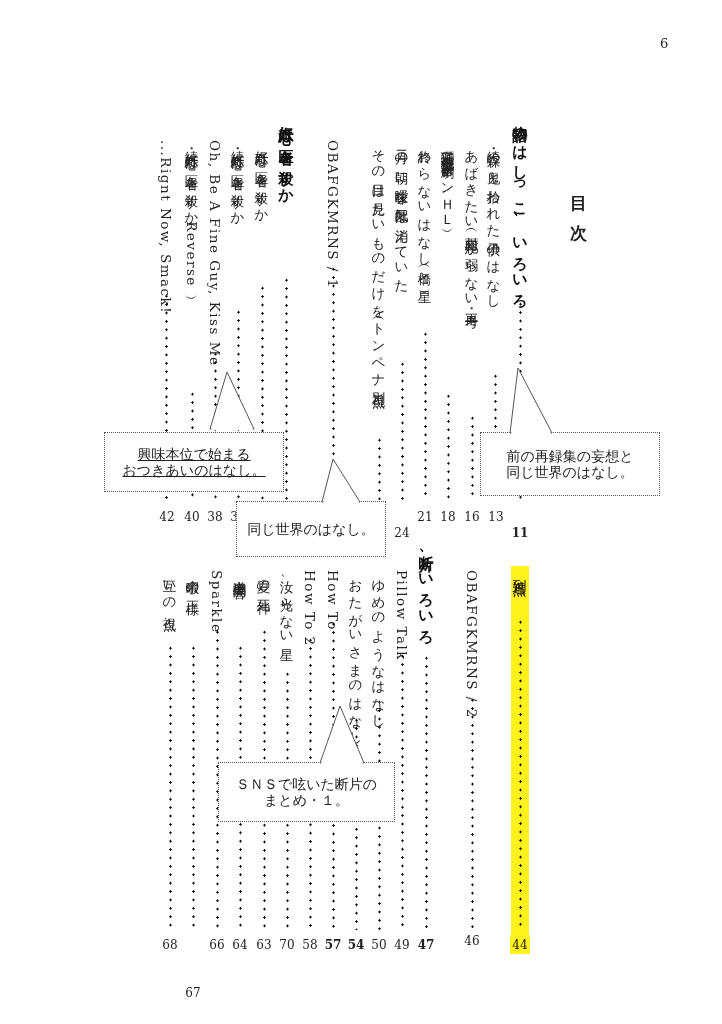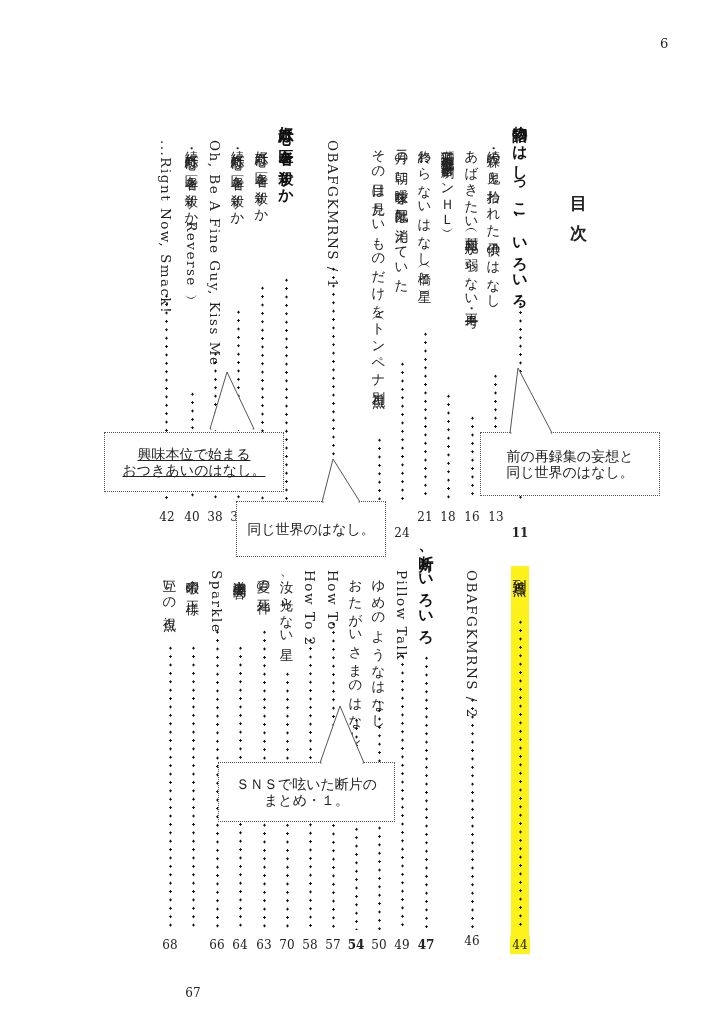--- a/index.html
+++ b/index.html
@@ -117,21 +117,21 @@
 <div class="entry" style="left:369px;top:570px;"><span>ゆめのようなはなし</span></div>
 <div class="leader" style="left:378px;top:698px;height:232px;"></div>
 <div class="pnum" style="left:367px;top:938px;">50</div>
 
 <div class="entry" style="left:346px;top:570px;"><span>おたがいさまのはなし</span></div>
 <div class="leader" style="left:355px;top:716px;height:214px;"></div>
 <div class="pnum" style="left:344px;top:938px;font-weight:bold;">54</div>
 
 <div class="entry" style="left:323px;top:570px;"><span>How To</span></div>
 <div class="leader" style="left:332px;top:620px;height:310px;"></div>
-<div class="pnum" style="left:321px;top:938px;">57</div>
+<div class="pnum" style="left:321px;top:938px;font-weight:bold;">57</div>
 
 <div class="entry" style="left:300px;top:570px;"><span>How To 2</span></div>
 <div class="leader" style="left:309px;top:636px;height:294px;"></div>
 <div class="pnum" style="left:298px;top:938px;">58</div>
 
 <div class="entry" style="left:277px;top:570px;"><span>汝、光らない星</span></div>
 <div class="leader" style="left:286px;top:670px;height:260px;"></div>
 <div class="pnum" style="left:275px;top:938px;">70</div>
 
 <div class="entry" style="left:254px;top:570px;"><span>夏の死神</span></div>

